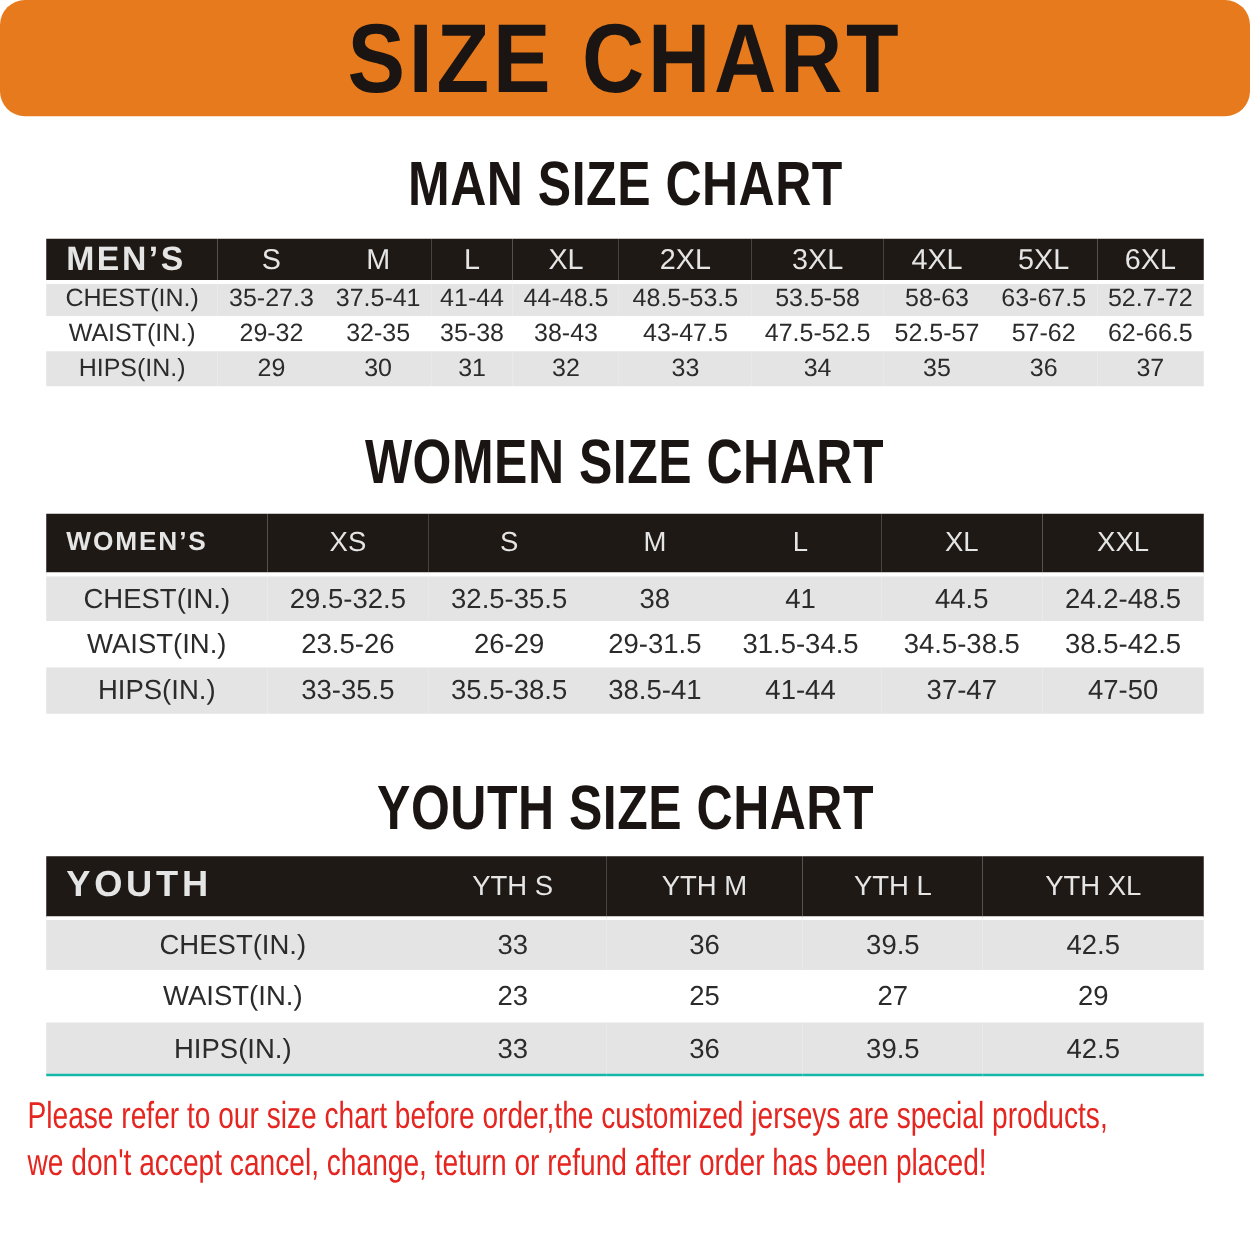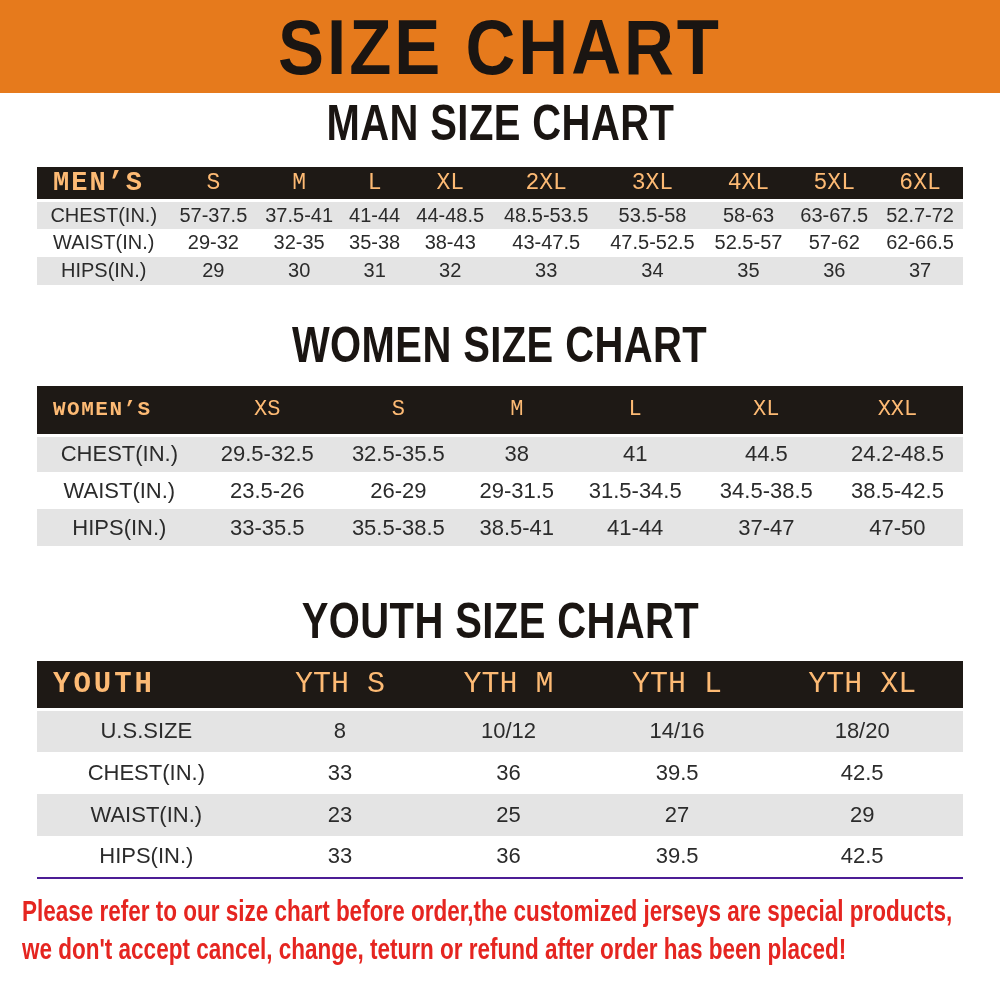--- a/index.html
+++ b/index.html
@@ -12,68 +12,68 @@
   }
   *{box-sizing:border-box;}
   html,body{margin:0;padding:0;}
   body{
     width:1000px;height:1000px;background:#fff;overflow:hidden;
     font-family:"Liberation Sans","DejaVu Sans",sans-serif;
   }
   
   .banner{
     height:93px;background:var(--orange);
-    display:flex;align-items:center;justify-content:center;
+    display:flex;align-items:center;justify-content:center;border-radius:20px;
   }
   .banner-title{
     font-size:92px;font-weight:800;color:var(--ink);
     letter-spacing:4px;white-space:nowrap;line-height:1;
     transform:scale(0.75,0.85);
   }
   
   .section-heading{text-align:center;line-height:1.15;}
   .section-heading span{
     display:inline-block;font-size:50px;font-weight:800;color:var(--ink);
     transform:scaleX(0.8);white-space:nowrap;letter-spacing:0.5px;
   }
-  .heading-man{margin-top:2px;}
+  .heading-man{margin-top:26px;}
   .heading-women{margin-top:32px;}
   .heading-youth{margin-top:47px;}
   
   table{
     width:926px;margin:0 auto;border-collapse:collapse;table-layout:auto;
   }
   .tbl-man{margin-top:14px;}
   .tbl-women{margin-top:12px;}
-  .tbl-youth{margin-top:10px;border-bottom:2px solid #4c1d95;}
+  .tbl-youth{margin-top:10px;border-bottom:2px solid #14b8a6;}
   thead th{
-    background:var(--bar-black);color:#fdba74;font-weight:400;
-    text-align:center;border-bottom:3px solid #fff;white-space:nowrap;font-family:Liberation Mono, monospace;
+    background:var(--bar-black);color:#e5e5e5;font-weight:400;
+    text-align:center;border-bottom:3px solid #fff;white-space:nowrap;
   }
   thead th.label-col{
     text-align:left;padding-left:16px;font-weight:700;
   }
   .tbl-man   thead th{height:34px;font-size:23px;}
   .tbl-women thead th{height:49px;font-size:22px;}
-  .tbl-youth thead th{height:49px;font-size:30px;}
+  .tbl-youth thead th{height:49px;font-size:22px;}
   .tbl-man   thead th.label-col{font-size:27px;letter-spacing:2px;}
   .tbl-women thead th.label-col{font-size:21px;letter-spacing:1.5px;}
   .tbl-youth thead th.label-col{font-size:29px;letter-spacing:3px;}
   tbody td{
     text-align:center;color:var(--cell-ink);white-space:nowrap;
   }
   .tbl-man   tbody td{height:28px;font-size:20px;}
   .tbl-women tbody td{height:37px;font-size:22px;}
   .tbl-youth tbody td{height:42px;font-size:22px;}
   tbody tr:nth-child(odd) td{background:var(--row-gray);}
   tbody tr:nth-child(even) td{background:#fff;}
   
   .footer{
     margin-top:13px;padding-left:22px;color:var(--red);
-    font-size:30px;line-height:38px;font-weight:700;
+    font-size:30px;line-height:38px;font-weight:400;
   }
   .footer-line{
     transform:scaleX(0.75);transform-origin:0 50%;white-space:nowrap;
   }
 </style>
 </head>
 <body>
 
 <div class="banner">
   <div class="banner-title">SIZE CHART</div>
@@ -93,21 +93,21 @@
         <th>2XL</th>
         <th>3XL</th>
         <th>4XL</th>
         <th>5XL</th>
         <th>6XL</th>
       </tr>
     </thead>
     <tbody>
       <tr>
         <td>CHEST(IN.)</td>
-        <td>57-37.5</td>
+        <td>35-27.3</td>
         <td>37.5-41</td>
         <td>41-44</td>
         <td>44-48.5</td>
         <td>48.5-53.5</td>
         <td>53.5-58</td>
         <td>58-63</td>
         <td>63-67.5</td>
         <td>52.7-72</td>
       </tr>
       <tr>
@@ -191,27 +191,20 @@
       <tr>
         <th class="label-col">YOUTH</th>
         <th>YTH S</th>
         <th>YTH M</th>
         <th>YTH L</th>
         <th>YTH XL</th>
       </tr>
     </thead>
     <tbody>
       <tr>
-        <td>U.S.SIZE</td>
-        <td>8</td>
-        <td>10/12</td>
-        <td>14/16</td>
-        <td>18/20</td>
-      </tr>
-      <tr>
         <td>CHEST(IN.)</td>
         <td>33</td>
         <td>36</td>
         <td>39.5</td>
         <td>42.5</td>
       </tr>
       <tr>
         <td>WAIST(IN.)</td>
         <td>23</td>
         <td>25</td>

